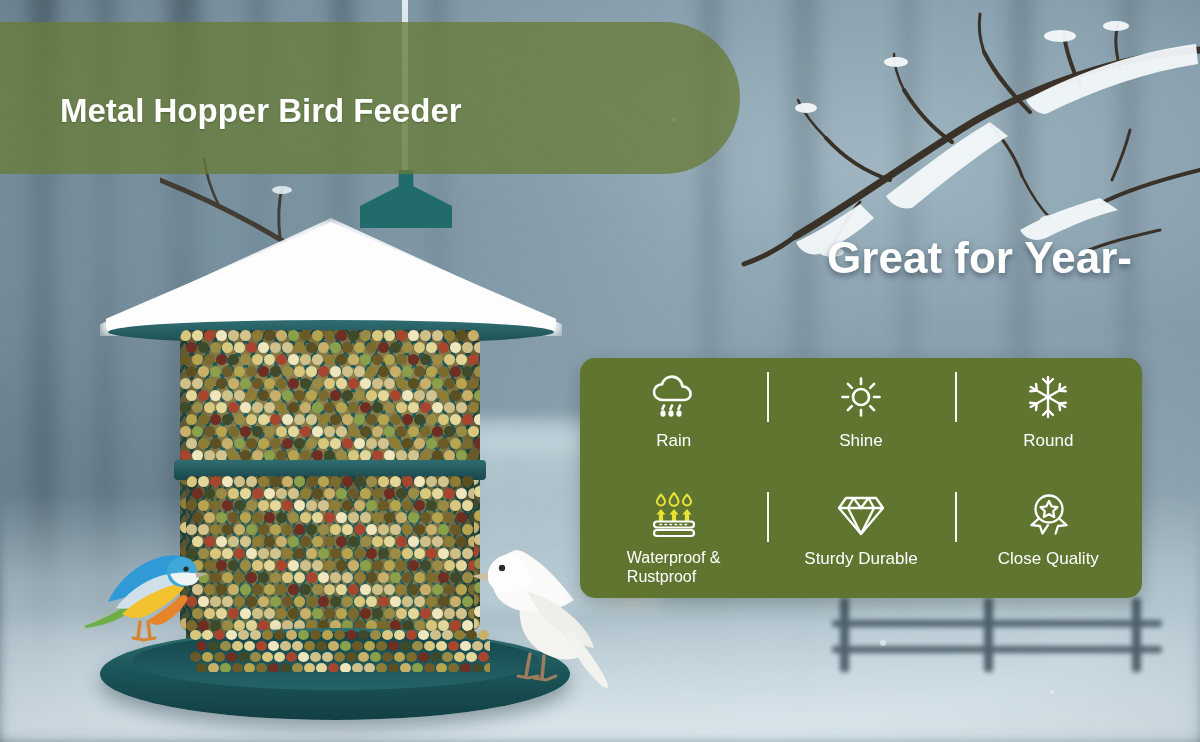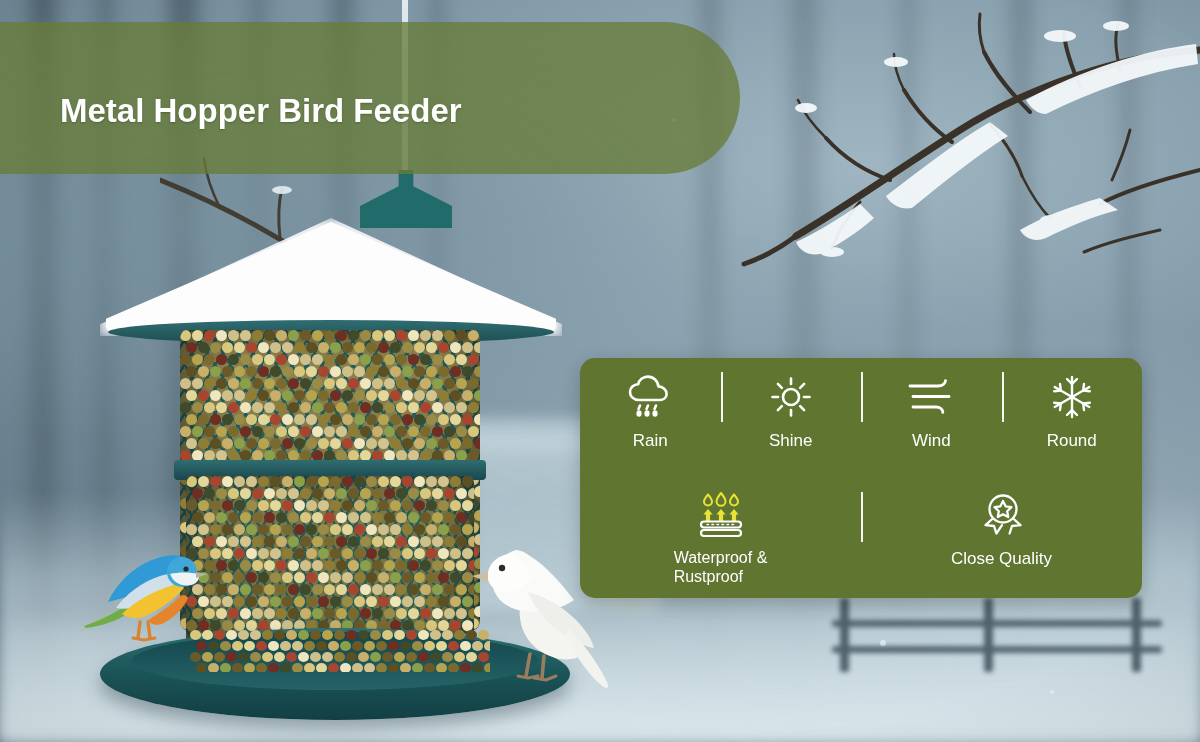--- a/index.html
+++ b/index.html
@@ -1375,20 +1375,21 @@
     </div>
   </div>
 
   <div class="vignette"></div>
 
   <div class="banner">
     <div class="tagline">Metal Hopper Bird Feeder</div>
   </div>
 
   <div class="headline">
+    <div>Great for Year-</div>
   </div>
 
   <div class="panel">
 
     <div class="prow">
 
       <div class="pcell">
 
         <div class="picon">
           <svg width="48" height="46" viewBox="0 0 48 46" fill="none" stroke="#ffffff" stroke-width="2.6" stroke-linecap="round" stroke-linejoin="round">
@@ -1415,31 +1416,20 @@
               <path d="M35 22 H40.5"></path>
             <path d="M8.9 8.9 L12.8 12.8"></path>
               <path d="M31.2 31.2 L35.1 35.1"></path>
             <path d="M35.1 8.9 L31.2 12.8"></path>
               <path d="M12.8 31.2 L8.9 35.1"></path>
           </svg>
         </div>
         <div class="plabel">Shine</div>
       </div>
 
-      <div class="pcell">
-        <div class="divider"></div>
-        <div class="picon">
-          <svg width="50" height="40" viewBox="0 0 50 40" fill="none" stroke="#ffffff" stroke-width="2.8" stroke-linecap="round">
-            <path d="M4 9 H32 C36.4 9 39.5 6.4 39.5 3.6"></path>
-            <path d="M7 19.5 H43"></path>
-            <path d="M7 30 H30 C34 30 36.8 32.4 36.8 35.4"></path>
-          </svg>
-        </div>
-        <div class="plabel">Wind</div>
-      </div>
 
       <div class="pcell">
         <div class="divider"></div>
         <div class="picon">
           <svg width="46" height="46" viewBox="0 0 46 46" fill="none" stroke="#ffffff" stroke-width="2.4" stroke-linecap="round">
             <path d="M23 3 V43"></path>
             <path d="M5.7 13 L40.3 33"></path>
             <path d="M5.7 33 L40.3 13"></path>
             <path d="M23 10 L18 5"></path>
               <path d="M23 10 L28 5"></path>
@@ -1487,20 +1477,33 @@
                 <path d="M32 33.5 h1.5"></path>
                 <path d="M37 33.5 h1.5"></path>
             </g>
           </svg>
         </div>
         <div class="plabel two left" style="white-space:pre-line;">Waterproof &amp;
 Rustproof</div>
       </div>
 
 
+      <div class="pcell">
+        <div class="divider"></div>
+        <div class="picon">
+          <svg width="50" height="44" viewBox="0 0 50 44" fill="none" stroke="#ffffff" stroke-width="2.3" stroke-linejoin="round">
+            <path d="M25 41 L3 15 L10 5 H40 L47 15 Z"></path>
+            <path d="M3 15 H47"></path>
+            <path d="M17.5 5 L12 15 L25 41"></path>
+            <path d="M32.5 5 L38 15 L25 41"></path>
+            <path d="M17.5 5 L25 15 L32.5 5"></path>
+          </svg>
+        </div>
+        <div class="plabel">Sturdy  Durable</div>
+      </div>
 
       <div class="pcell">
         <div class="divider"></div>
         <div class="picon">
           <svg width="48" height="46" viewBox="0 0 48 46" fill="none" stroke="#ffffff" stroke-width="2.3" stroke-linejoin="round" stroke-linecap="round">
             <circle cx="25" cy="17" r="13.5"></circle>
             <path d="M25 9 L27.6 14.3 L33.4 15.1 L29.2 19.2 L30.2 25 L25 22.2 L19.8 25 L20.8 19.2 L16.6 15.1 L22.4 14.3 Z"></path>
             <path d="M14.8 26.5 L7.5 33.2 L16 34 L18.4 41.5 L24 33.2"></path>
             <path d="M35.2 26.5 L42.5 33.2 L34 34 L31.6 41.5"></path>
           </svg>

